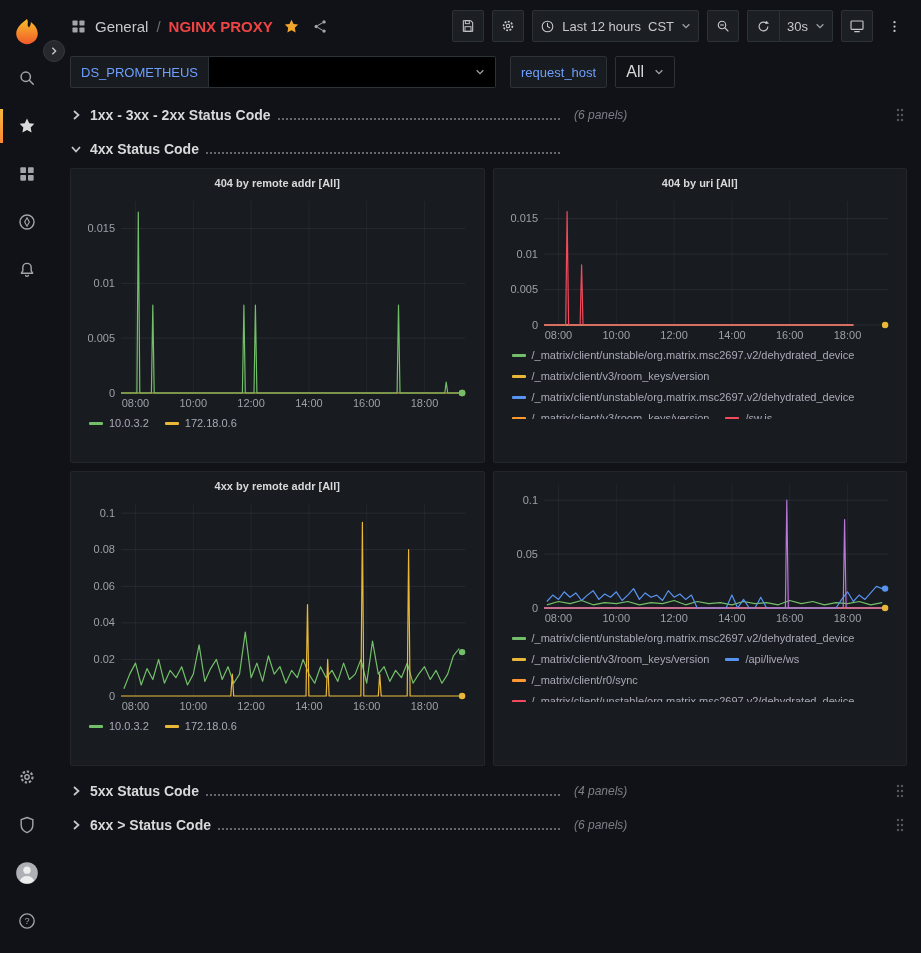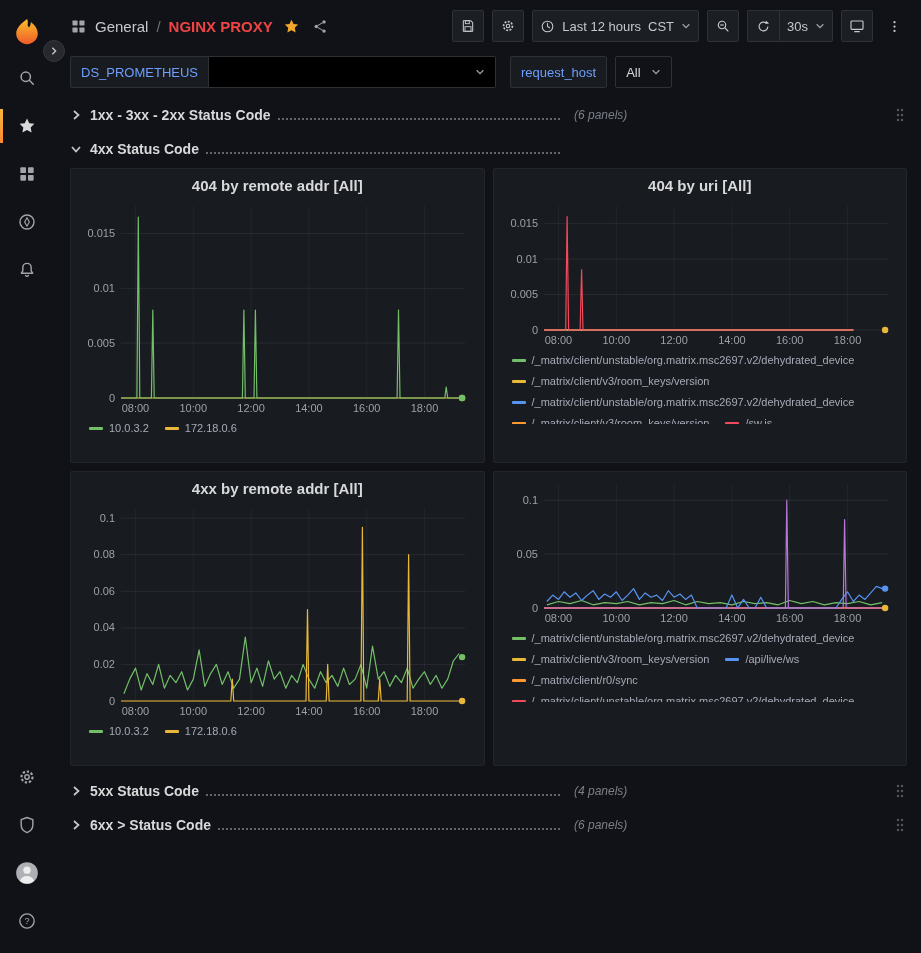--- a/index.html
+++ b/index.html
@@ -39,38 +39,38 @@
   .btn-group .tool-btn:first-child{border-radius:2px 0 0 2px;border-right:none}
   .btn-group .tool-btn:last-child{border-radius:0 2px 2px 0}
   .caret{display:flex;align-items:center;color:#9da0a8}
 
   
   .submenu{height:40px;flex:0 0 40px;display:flex;align-items:center;gap:14px;padding:0 14px 0 16px}
   .var-group{display:flex;align-items:stretch}
   .var-label{display:flex;align-items:center;padding:0 10px;height:32px;background:#181b1f;
     border:1px solid #2c3235;color:#6e9fff;font-size:13px;border-radius:2px 0 0 2px;cursor:pointer}
   .var-select{display:flex;align-items:center;gap:10px;height:32px;padding:0 10px;
-    border:1px solid #2c3235;border-left:none;font-size:13px;color:#d8d9da;border-radius:0 2px 2px 0;cursor:pointer}
+    border:1px solid #2c3235;border-left:none;font-size:16px;color:#d8d9da;border-radius:0 2px 2px 0;cursor:pointer}
   .ds-select{width:287px;background:#000;justify-content:flex-end}
   .host-select{background:#111217;min-width:52px;justify-content:space-between}
 
   
   .dash{flex:1;padding:6px 14px 0 16px;overflow:hidden}
   .row-header{height:30px;display:flex;align-items:center;margin:2px 0 4px;cursor:pointer}
   .row-left{display:flex;align-items:baseline;width:472px;min-width:0}
   .row-chevron{color:#c7c8cc;display:flex;align-items:center;margin-right:8px;align-self:center}
   .row-title{font-size:14px;font-weight:700;color:#d8d9da;white-space:nowrap}
   .leader{flex:1;border-bottom:2px dotted rgba(204,204,220,.45);margin:0 2px 4px 7px}
   .panel-count{font-size:12px;font-style:italic;color:#7b7f87;margin-left:12px}
   .drag-handle{margin-left:auto;color:#565860;display:flex;cursor:grab;padding:2px}
 
   .grid{display:grid;grid-template-columns:1fr 1fr;gap:8px;margin:4px 0 10px}
   .panel{background:#181b1f;border:1px solid #22252b;border-radius:2px;height:295px;
     padding:4px 8px 6px;display:flex;flex-direction:column;overflow:hidden}
-  .panel-title{text-align:center;font-size:15px;font-weight:600;color:#d8d9da;
+  .panel-title{text-align:center;font-size:11px;font-weight:600;color:#d8d9da;
     padding:4px 0 4px;cursor:pointer;flex:0 0 auto}
   svg.chart{display:block;flex:0 0 auto}
   .legend{display:flex;flex-wrap:wrap;column-gap:16px;row-gap:6px;padding:5px 4px 0 10px;
     font-size:11px;color:rgba(204,204,220,.8);line-height:15px;flex:1;min-height:0;overflow:hidden;
     align-content:flex-start}
   .panel.short .legend{max-height:76px}
   .legend-item{display:flex;align-items:center;gap:6px;white-space:nowrap;cursor:pointer}
   .mark{width:14px;height:3px;border-radius:1px;display:inline-block;flex:0 0 auto}
 </style>
 </head>

